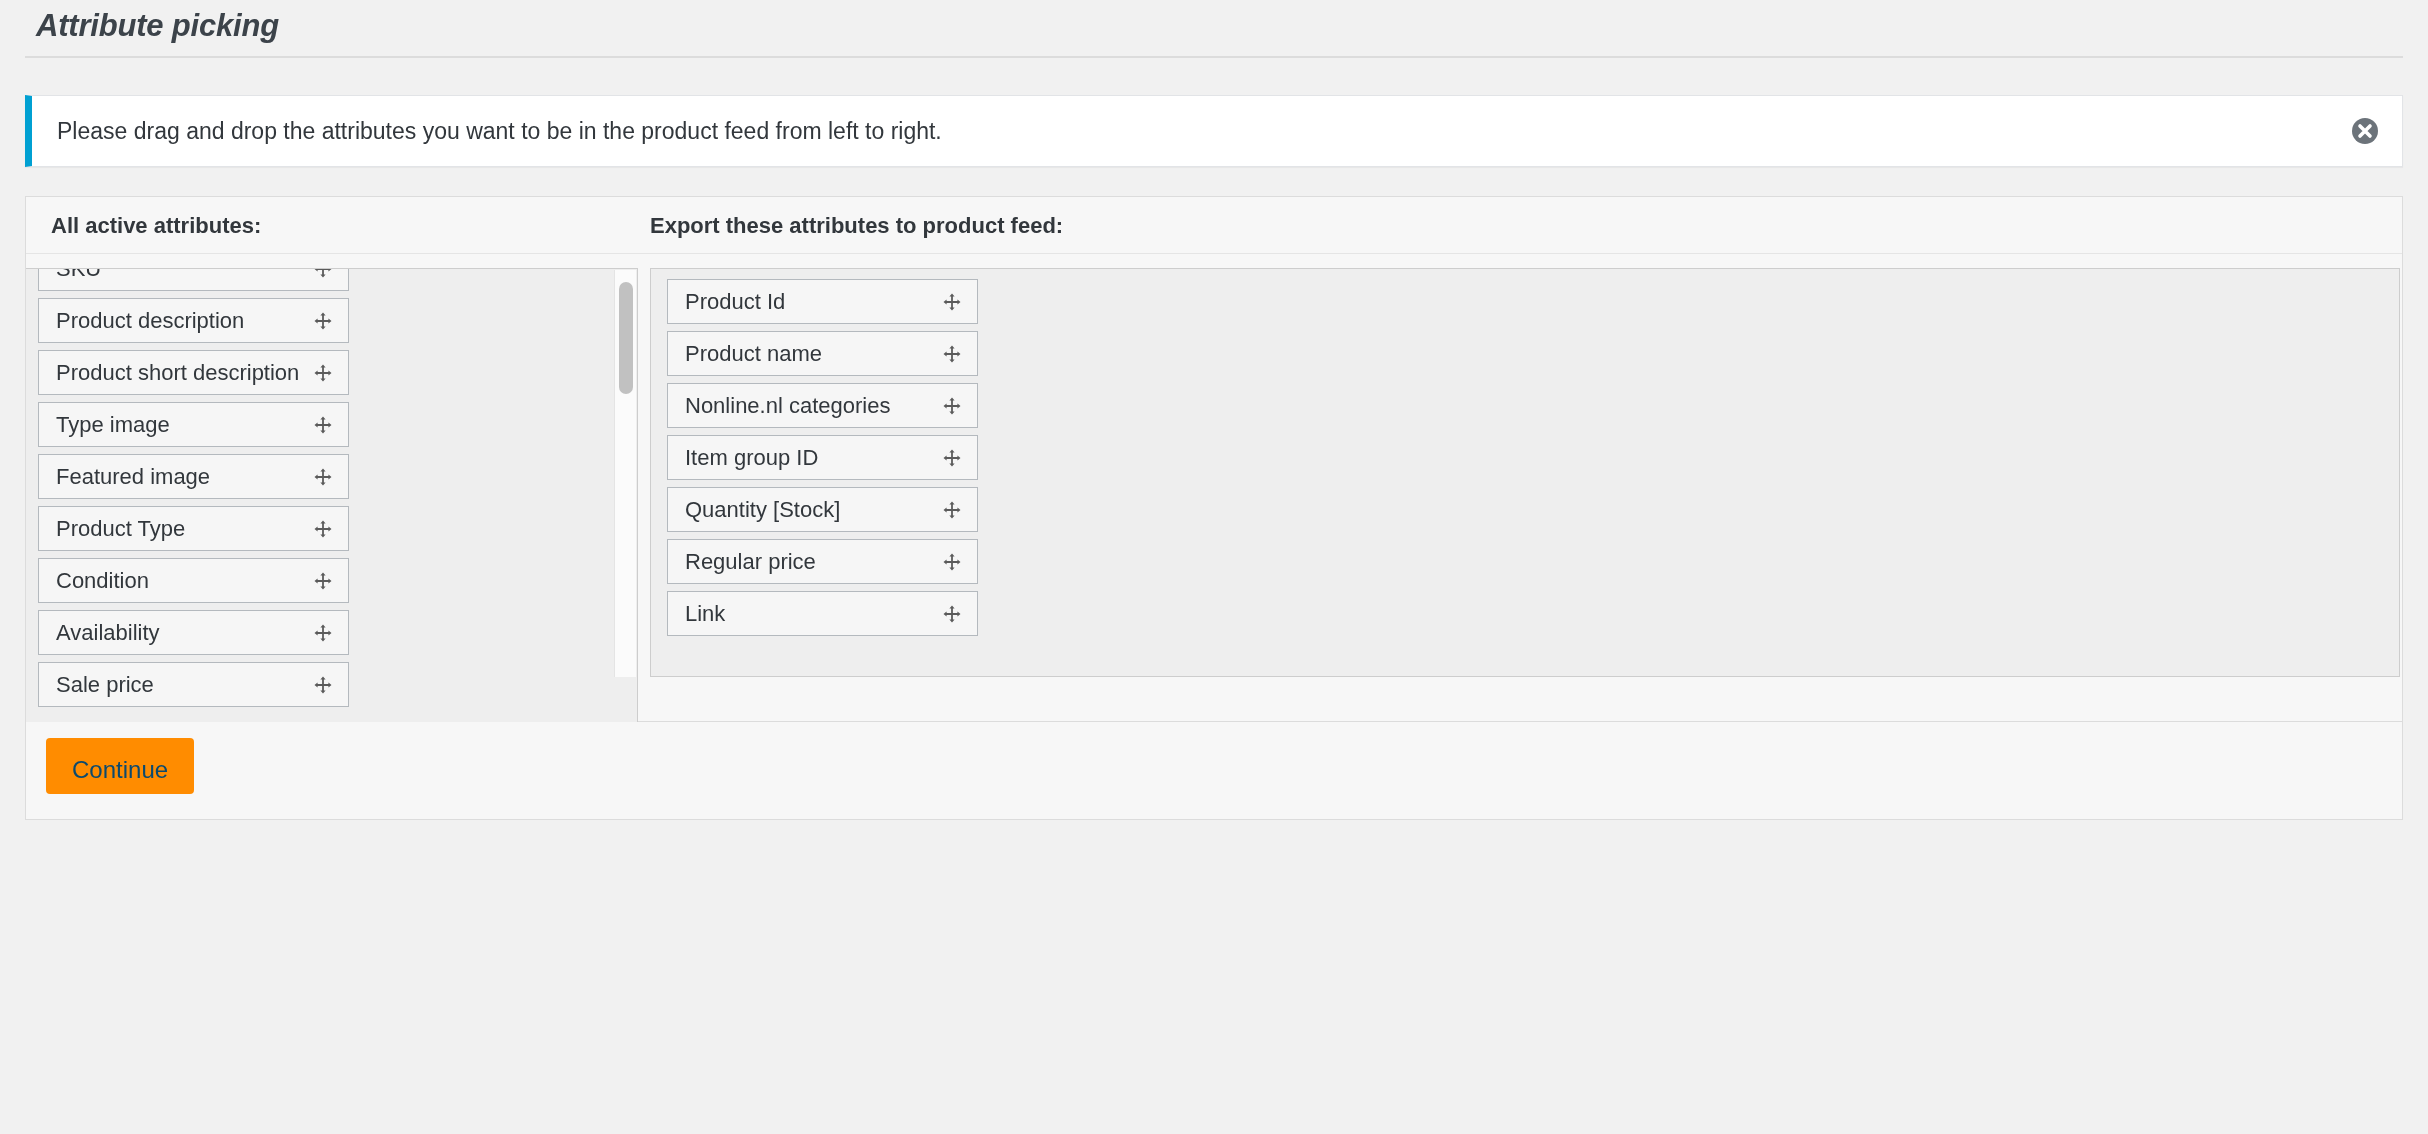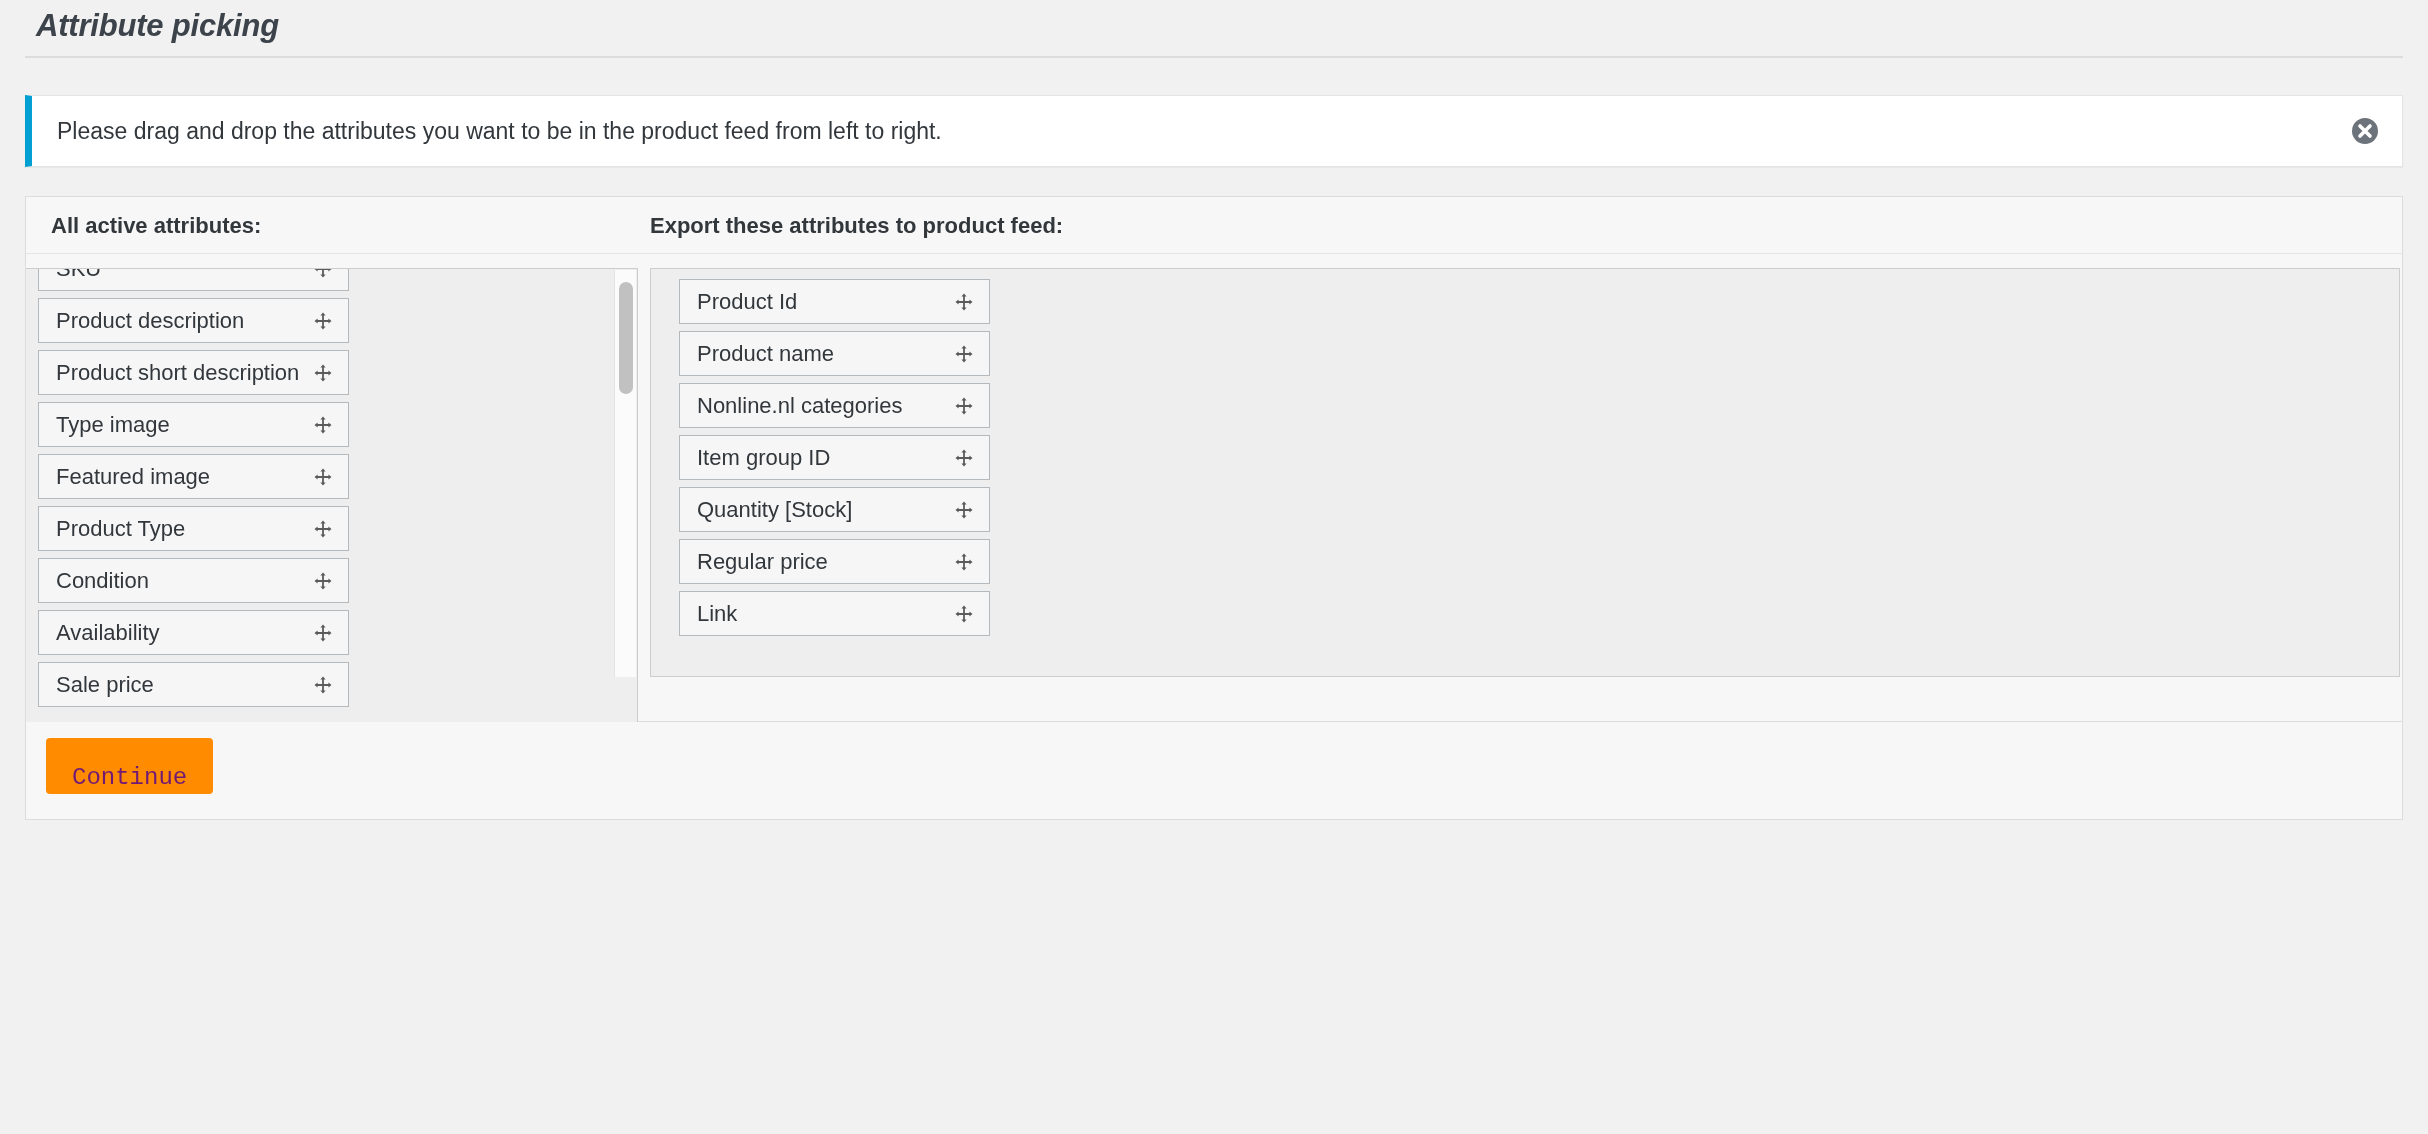--- a/index.html
+++ b/index.html
@@ -189,47 +189,47 @@
     width: 1750px;
     height: 409px;
     background: #eeeeee;
     border: 1px solid #cdcdcd;
     overflow: hidden;
   }
   .target-list {
     padding: 10px 0 0 12px;
   }
   .target-list .attr-item {
-    margin: 0 0 7px 16px;
+    margin: 0 0 7px 4px;
     width: 311px;
     background: #f6f6f6;
   }
 
   
   .footer {
     position: absolute;
     left: 25px;
     top: 722px;
     width: 2378px;
     height: 98px;
     background: #f7f7f7;
     border: 1px solid #dcdcdc;
     border-top: none;
   }
   .btn-continue {
     position: absolute;
     left: 20px;
     top: 16px;
     height: 56px;
-    padding: 12px 26px;
+    padding: 4px 26px;
     background: #ff8c00;
-    color: #701a75;
+    color: #0c4a6e;
     border: none;
     border-radius: 4px;
-    font-family: Liberation Mono, monospace;
+    font-family: Liberation Sans, sans-serif;
     font-size: 24px;
     line-height: 56px;
     cursor: pointer;
   }
 </style>
 </head>
 <body>
 
 <div class="page">
 

